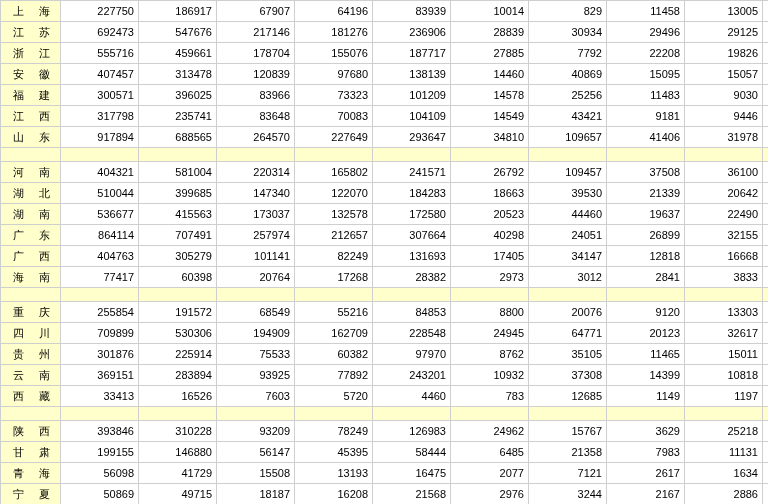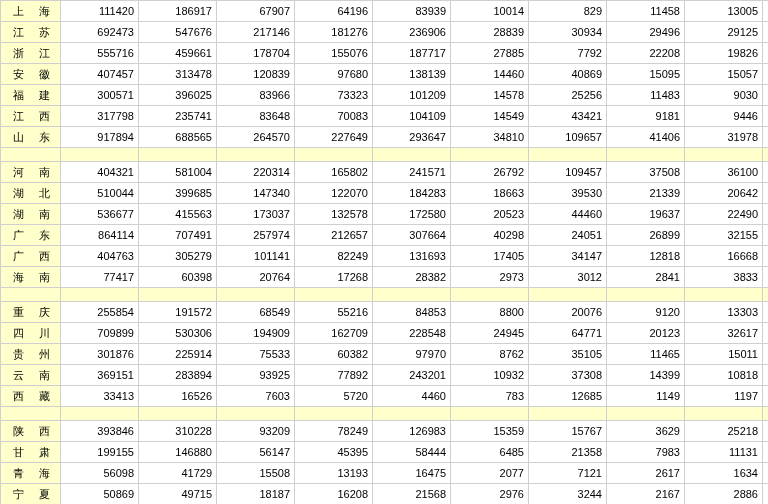--- a/index.html
+++ b/index.html
@@ -63,21 +63,21 @@
       <col class="c-data">
     <col class="c-data">
       <col class="c-data">
       <col class="c-data">
       <col class="c-data">
       <col class="c-data">
   </colgroup>
   <tbody id="tbody">
       <tr class="data-row">
         <td class="label">上 海</td>
-        <td>111420</td>
+        <td>227750</td>
         <td>186917</td>
         <td>67907</td>
         <td>64196</td>
         <td>83939</td>
         <td>10014</td>
         <td>829</td>
         <td>11458</td>
         <td>13005</td>
         <td>15541</td>
       </tr>
@@ -341,21 +341,21 @@
         <td></td>
         <td></td>
       </tr>
       <tr class="data-row">
         <td class="label">陕 西</td>
         <td>393846</td>
         <td>310228</td>
         <td>93209</td>
         <td>78249</td>
         <td>126983</td>
-        <td>15359</td>
+        <td>24962</td>
         <td>15767</td>
         <td>3629</td>
         <td>25218</td>
         <td>22918</td>
       </tr>
       <tr class="data-row">
         <td class="label">甘 肃</td>
         <td>199155</td>
         <td>146880</td>
         <td>56147</td>

